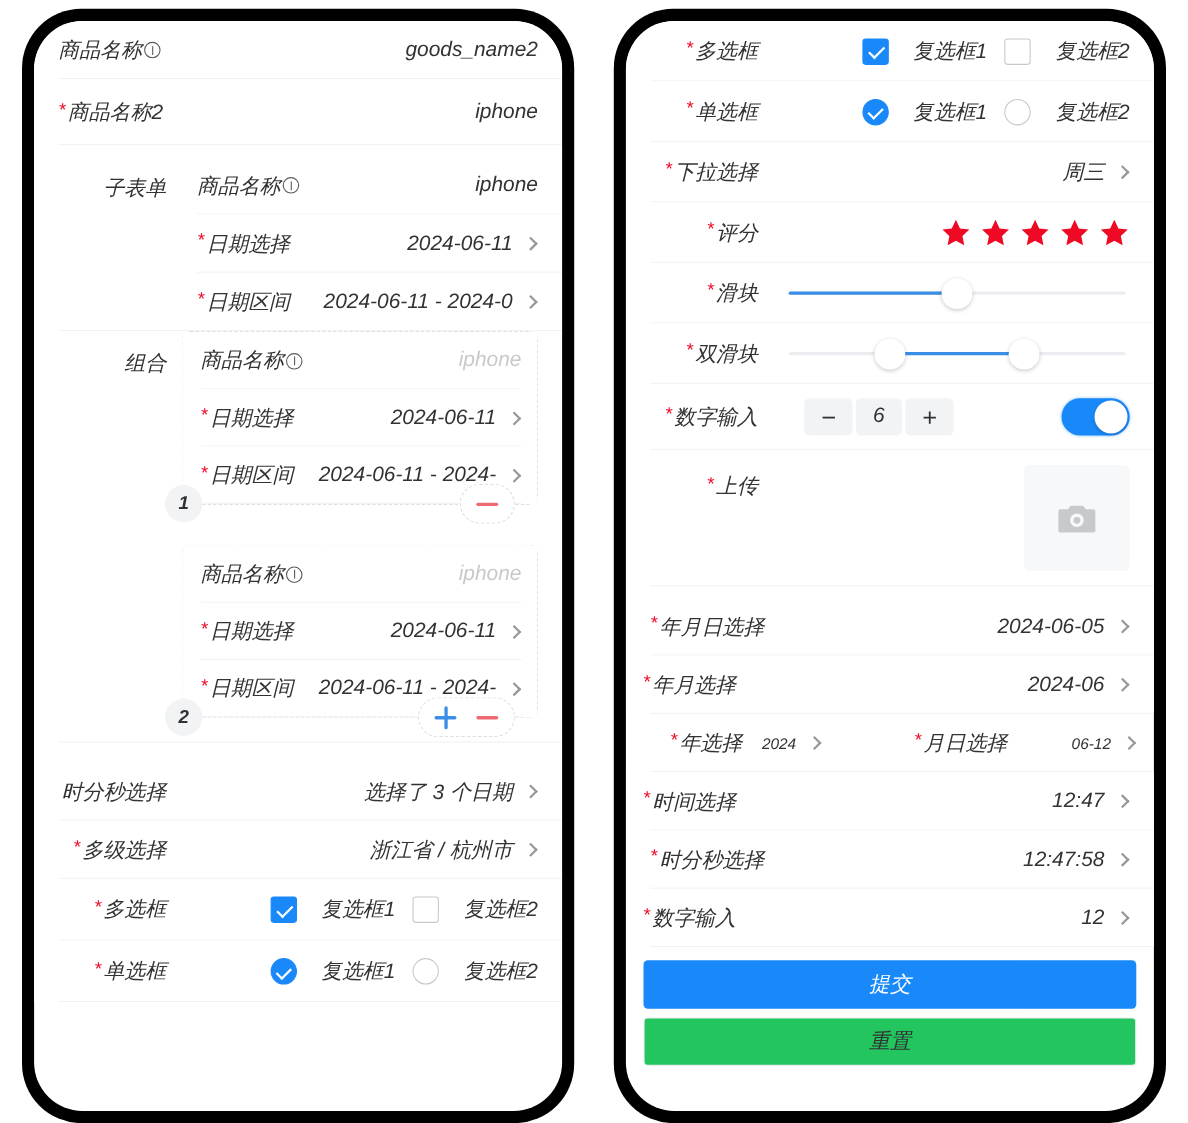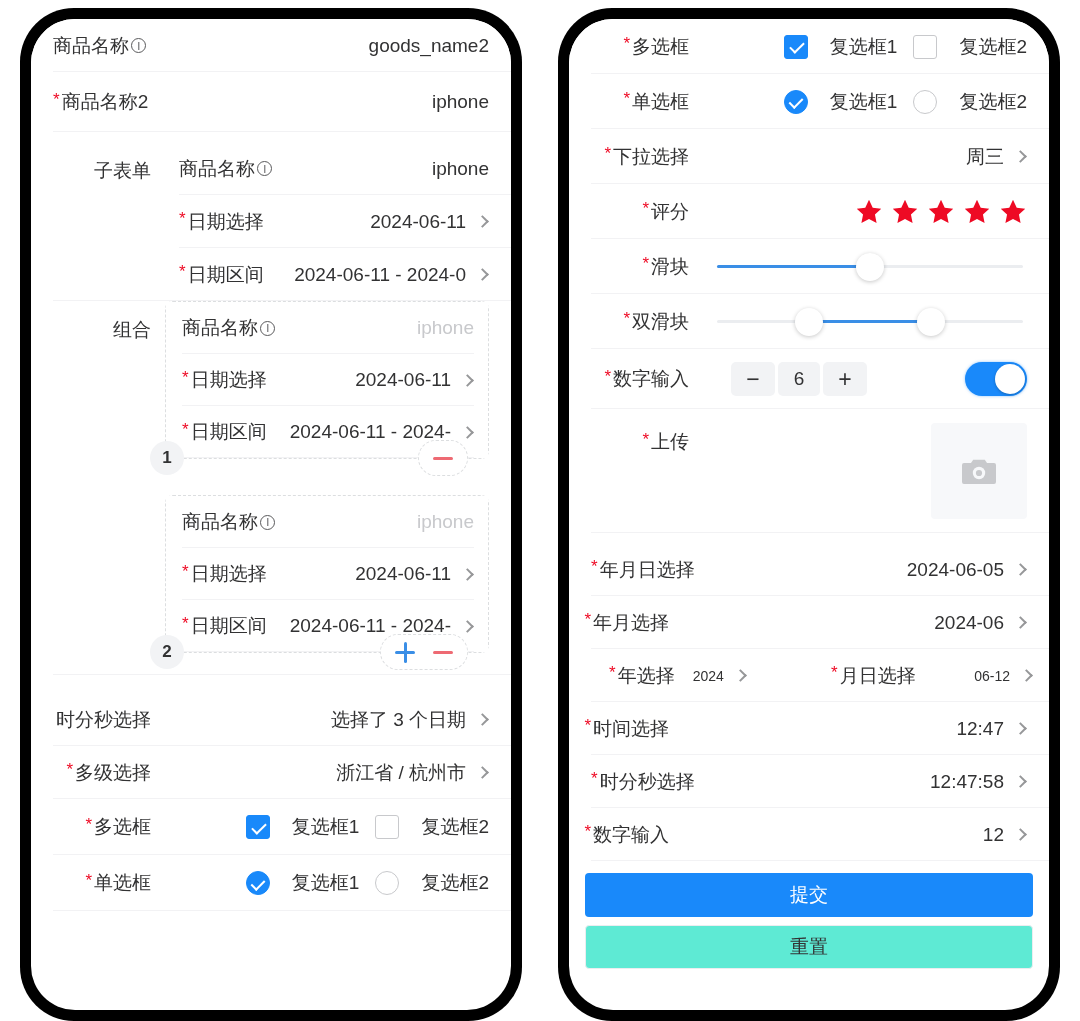--- a/index.html
+++ b/index.html
@@ -21,21 +21,21 @@
   }
   .phone-left  { left: 20px;  top: 8px;  width: 502px; height: 1013px; }
   .phone-right { left: 558px; top: 8px;  width: 502px; height: 1013px; }
   .screen {
     width: 100%; height: 100%;
     background: #fff;
     border-radius: 44px;
     overflow: hidden;
     position: relative;
   }
-  .scroll { width: 100%; height: 100%; overflow: hidden; }
+  .scroll { width: 100%; height: 100%; overflow: hidden; font-style: italic; }
 
   
   .row {
     display: flex;
     align-items: center;
     padding: 0 22px;
     min-height: 53px;
     background: #fff;
     position: relative;
   }
@@ -262,21 +262,21 @@
   .split .half .value { font-size: 14px; }
 
   
   .btn-wrap { padding: 12px 16px 10px; }
   .btn {
     width: 100%; height: 44px; border-radius: 4px;
     display: flex; align-items: center; justify-content: center;
     font-size: 19px;
   }
   .btn-primary { background: #1989fa; color: #fff; }
-  .btn-default { background: #5eead4; color: #323233; border: 1px solid #ebedf0; }
+  .btn-default { background: #22c55e; color: #323233; border: 1px solid #ebedf0; }
 
   .spacer { height: 10px; background: #fff; }
 </style>
 </head>
 <body>
 
 <div class="stage">
 
   <div class="phone phone-left">
     <div class="screen">

